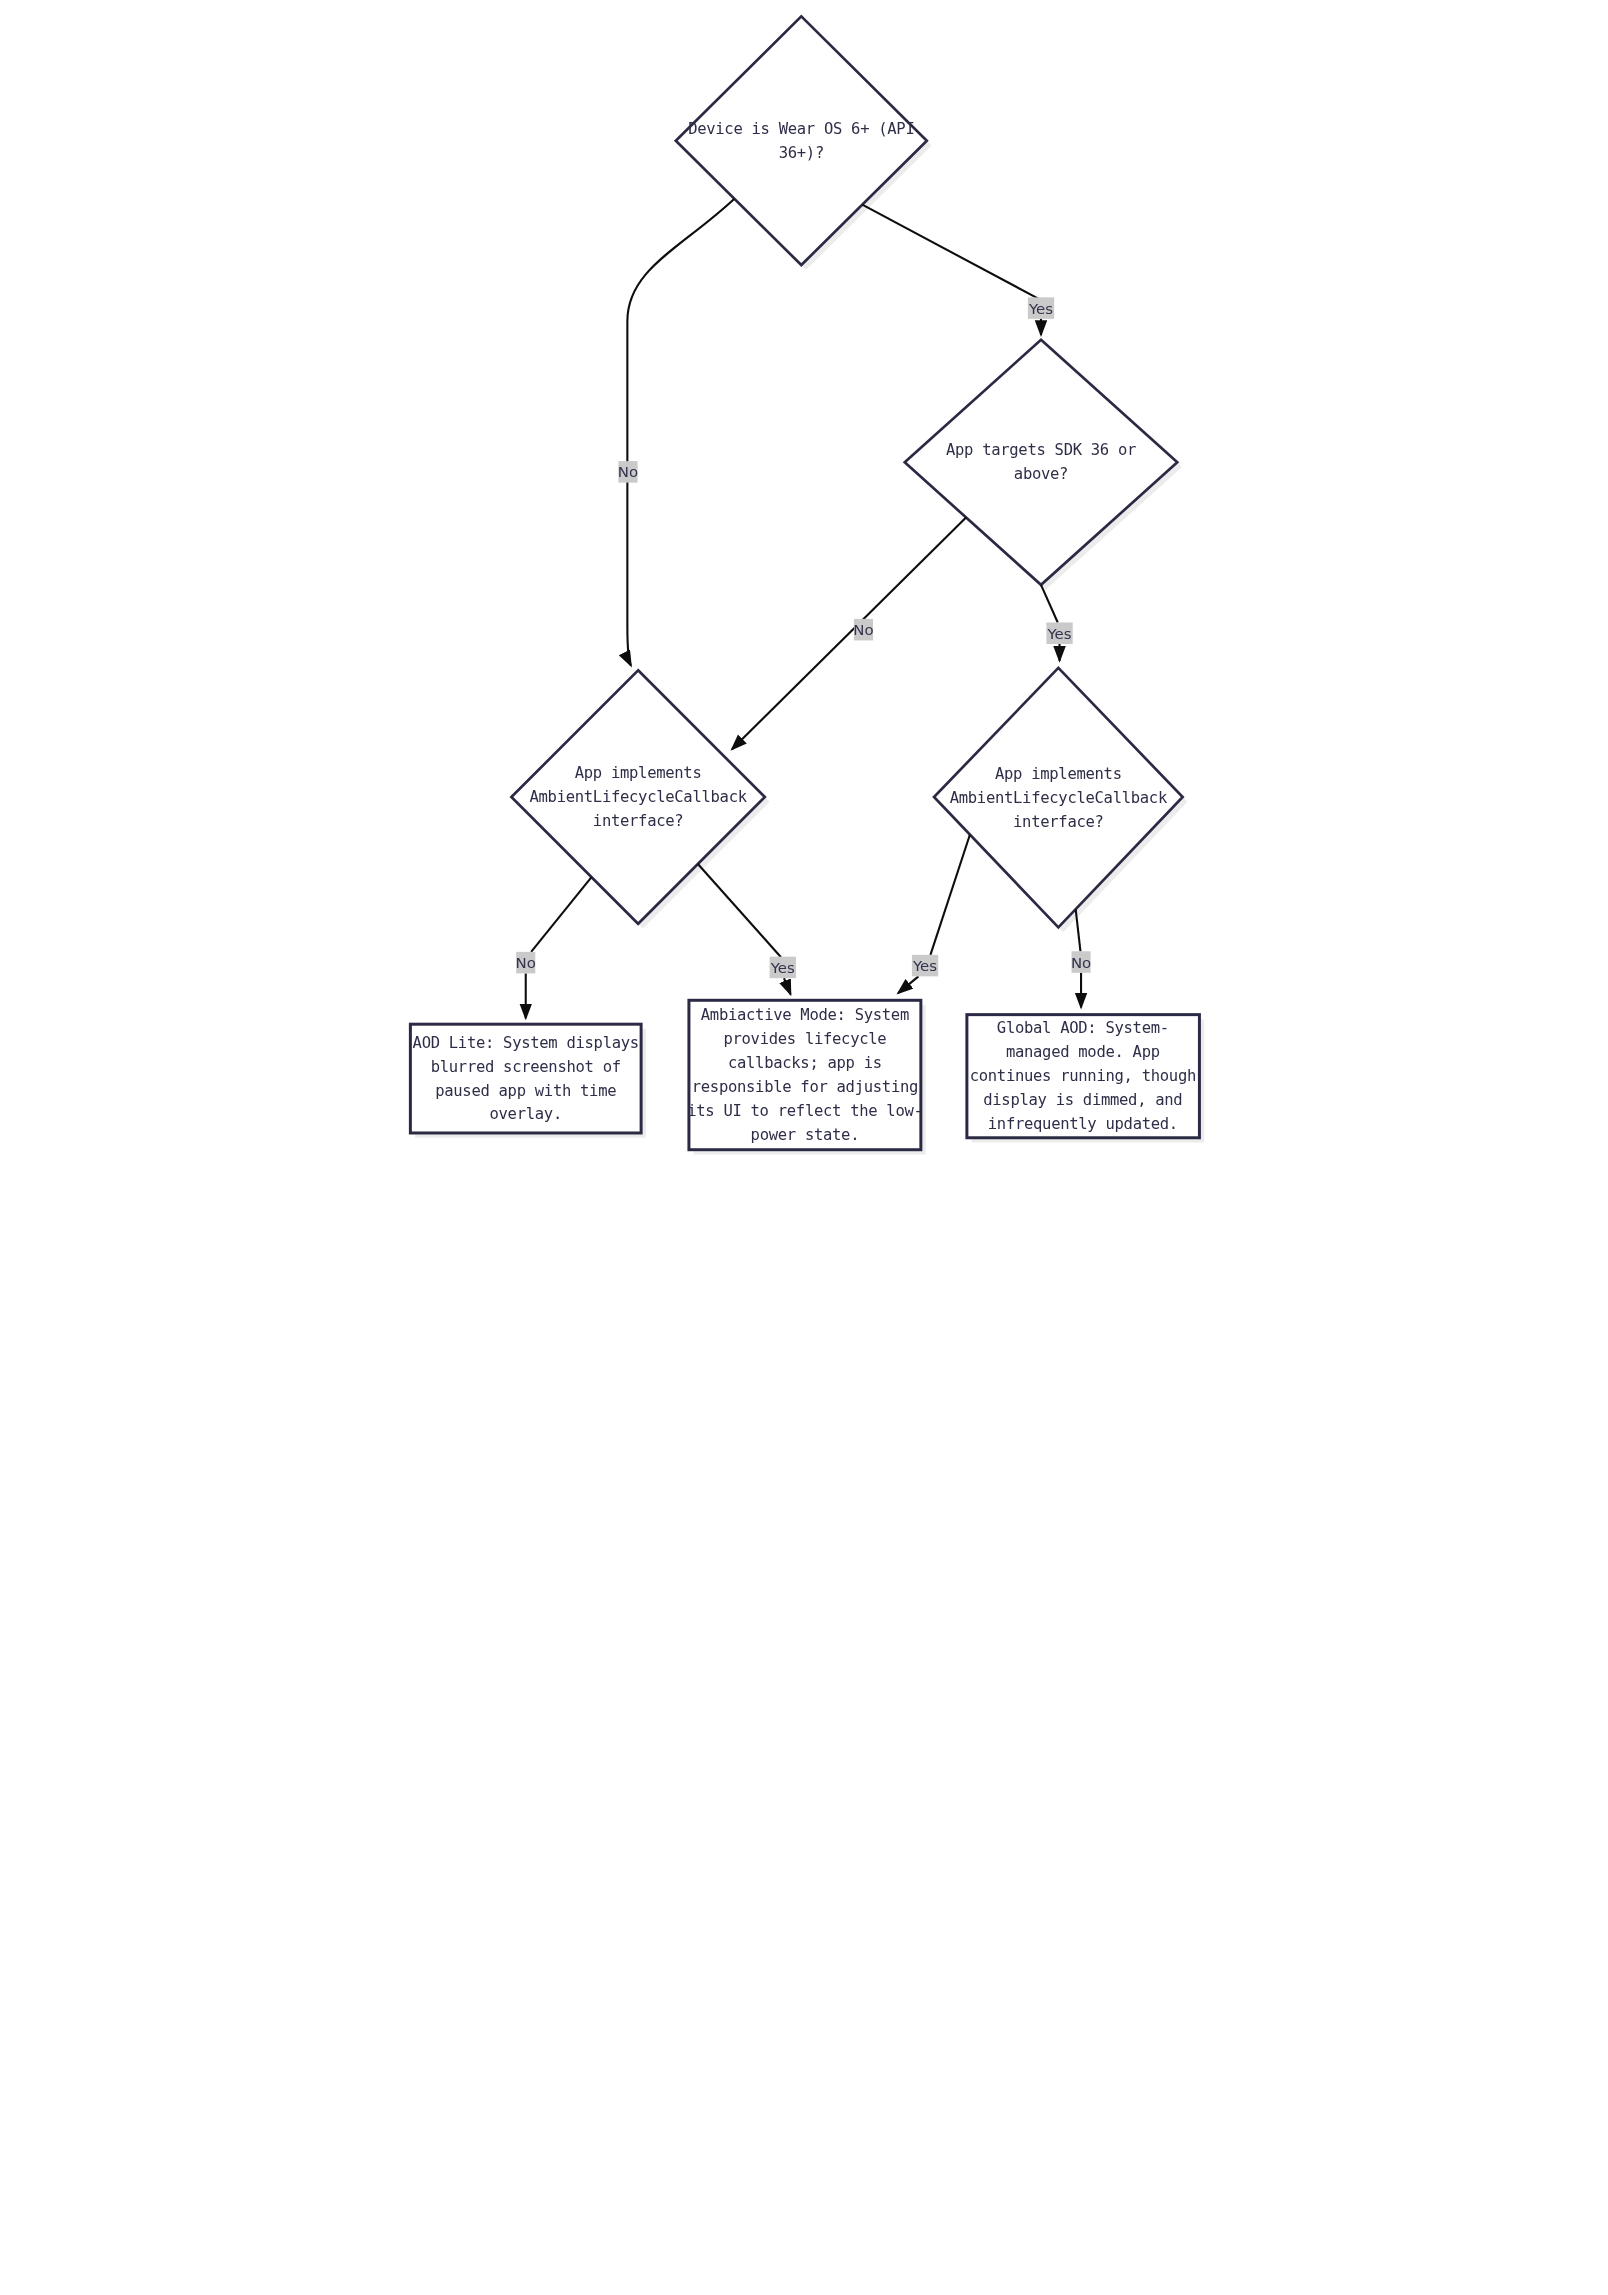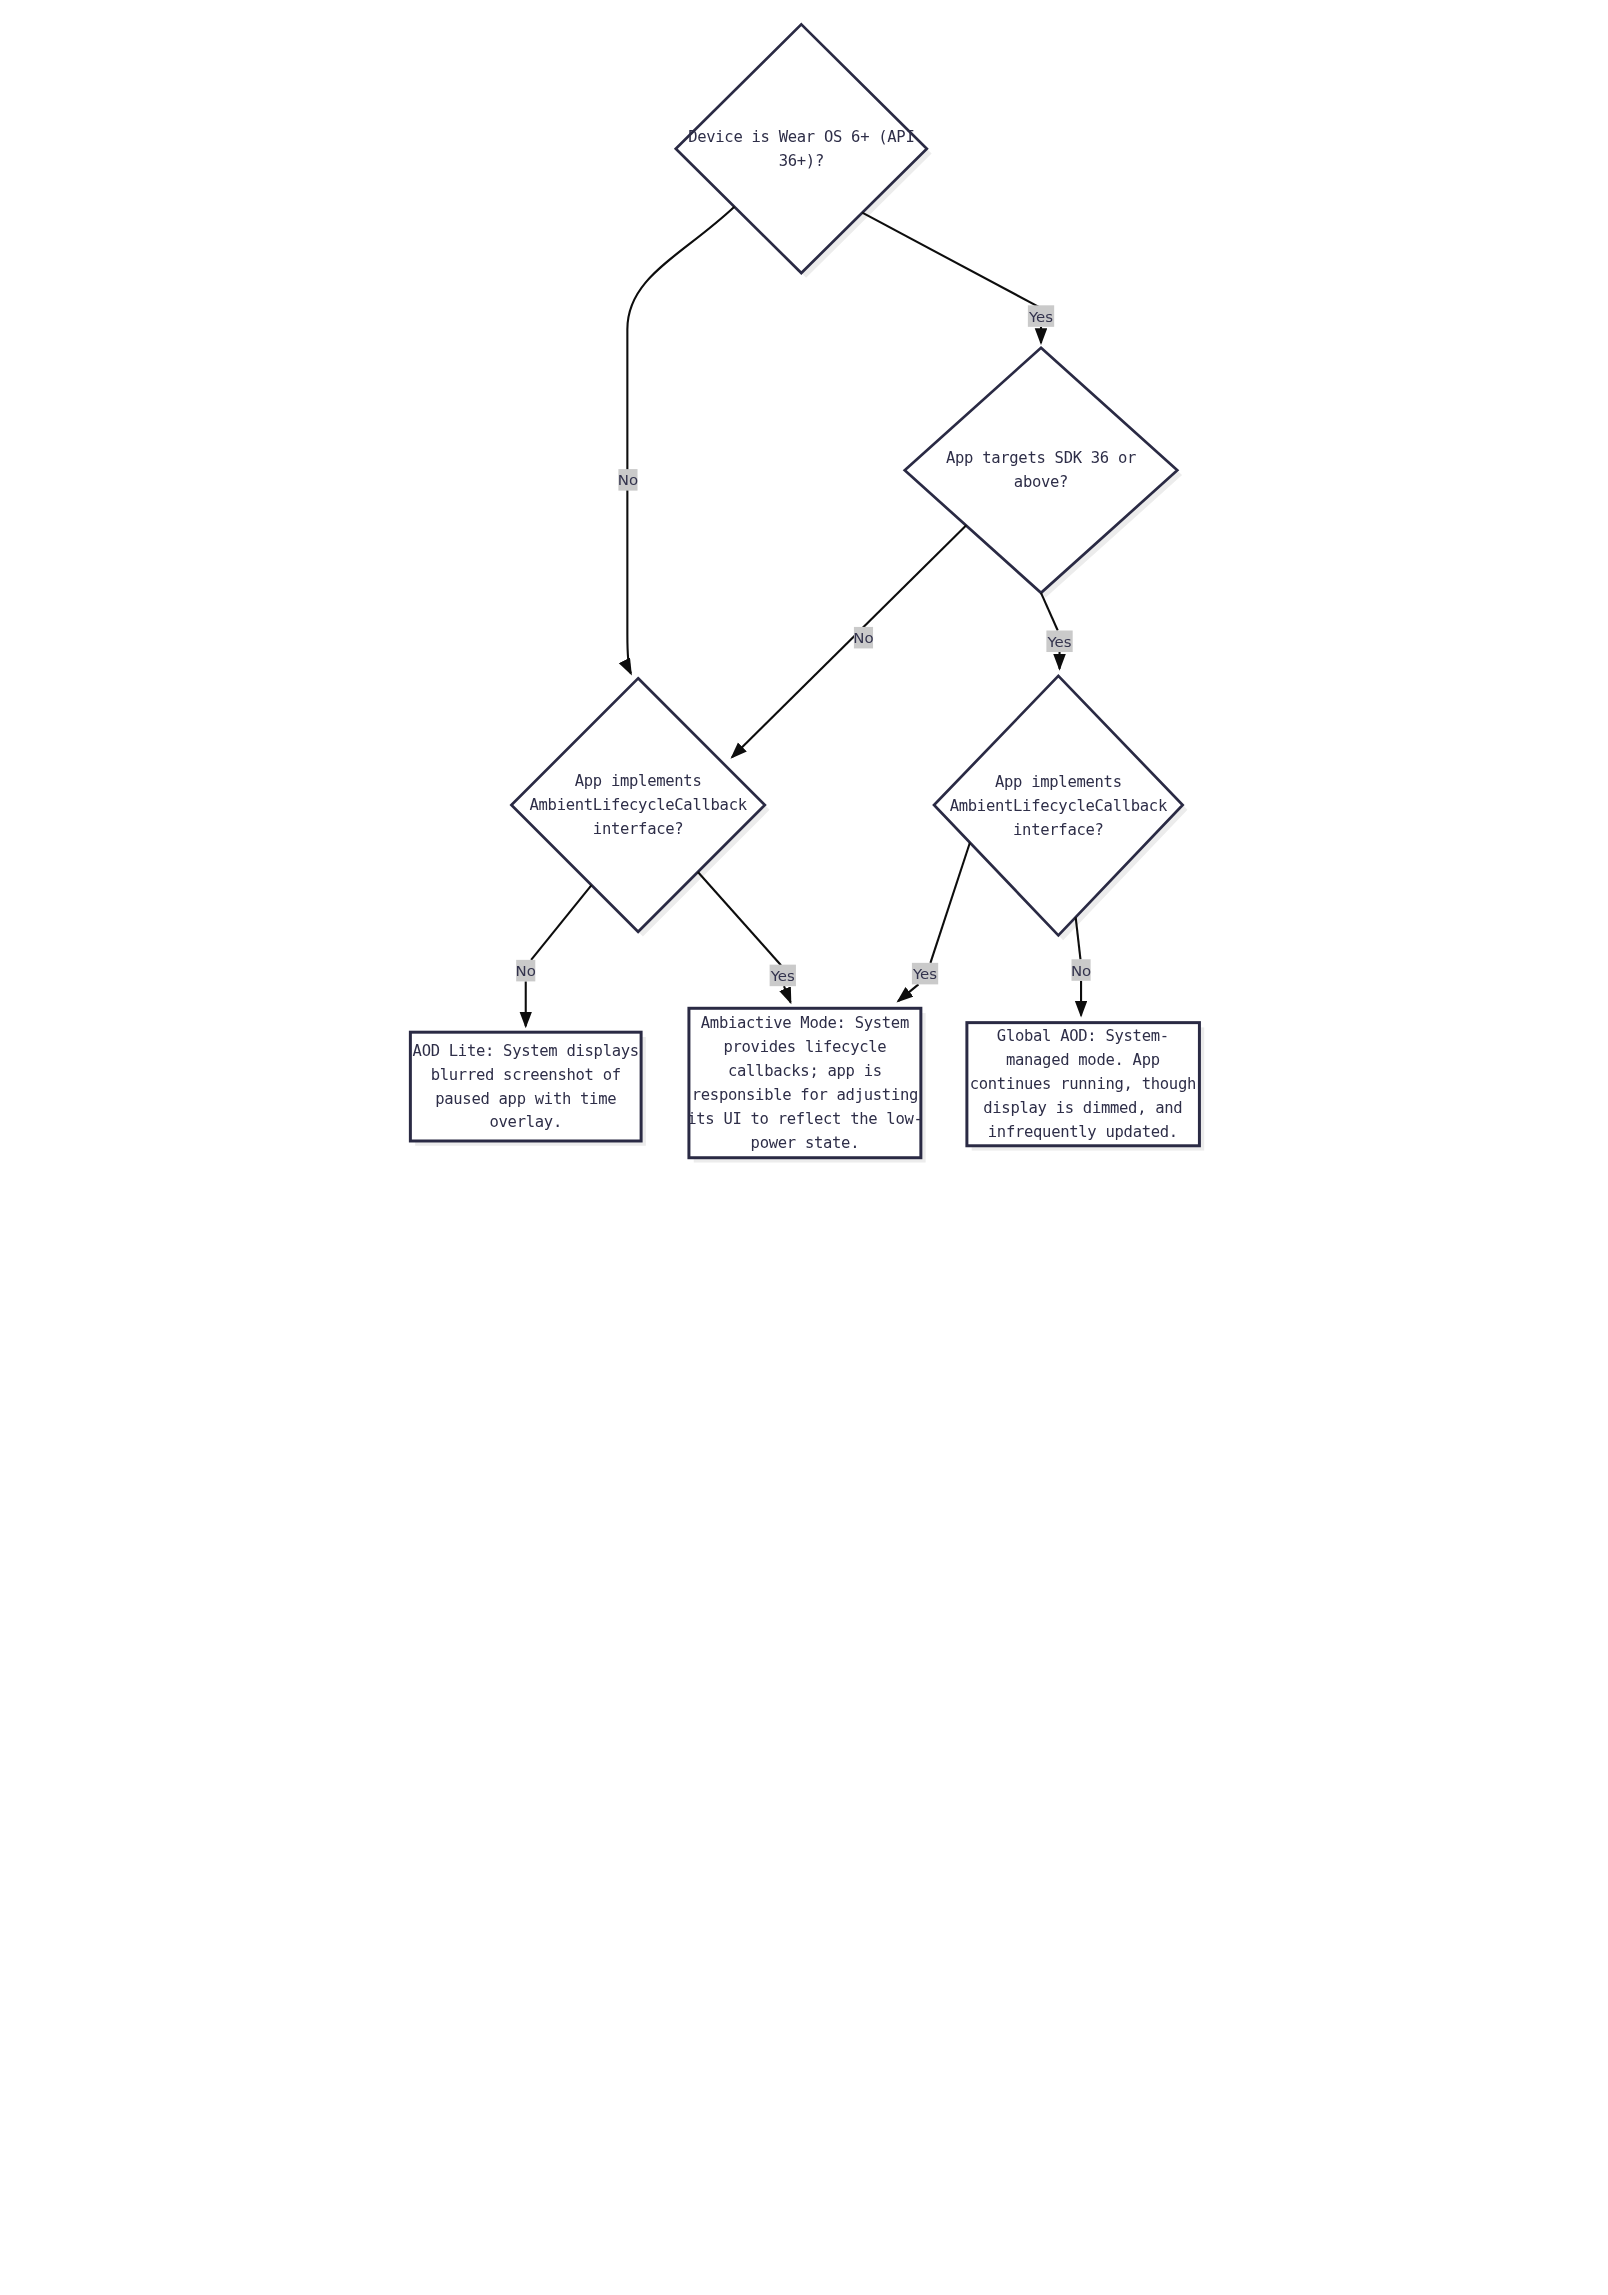--- a/index.html
+++ b/index.html
@@ -6,21 +6,21 @@
     --background:#ffffff;
     --node_stroke:#2a2a44;
     --node_fill:#ffffff;
     --text:#2e2e48;
     --arrow:#0d0d0d;
     --label_bg:#cacaca;
     --label_text:#33334d;
     --shadow:#ececec;
   }
   html,body{margin:0;padding:0;background:var(--background);}
-  .canvas-wrap{width:100%;max-width:804px;margin:16px auto;text-align:center;}
+  .canvas-wrap{width:100%;max-width:804px;margin:8px auto;text-align:center;}
   svg{display:block;width:100%;height:auto;background:var(--background);}
   .shadow{fill:var(--shadow);stroke:none;}
   .node-shape{fill:var(--node_fill);stroke:var(--node_stroke);stroke-width:4.5;}
   .box-shape{fill:var(--node_fill);stroke:var(--node_stroke);stroke-width:5;}
   .node-text{font-family:"DejaVu Sans Mono","Liberation Mono",monospace;font-size:26px;letter-spacing:-0.5px;fill:var(--text);text-anchor:middle;dominant-baseline:central;}
   .edge{stroke:var(--arrow);stroke-width:3.5;fill:none;}
   .elabel-bg{fill:var(--label_bg);}
   .elabel-text{font-family:"DejaVu Sans","Liberation Sans",sans-serif;font-size:25px;fill:var(--label_text);text-anchor:middle;dominant-baseline:central;}
   #arrowhead path{fill:var(--arrow);}
 </style>

